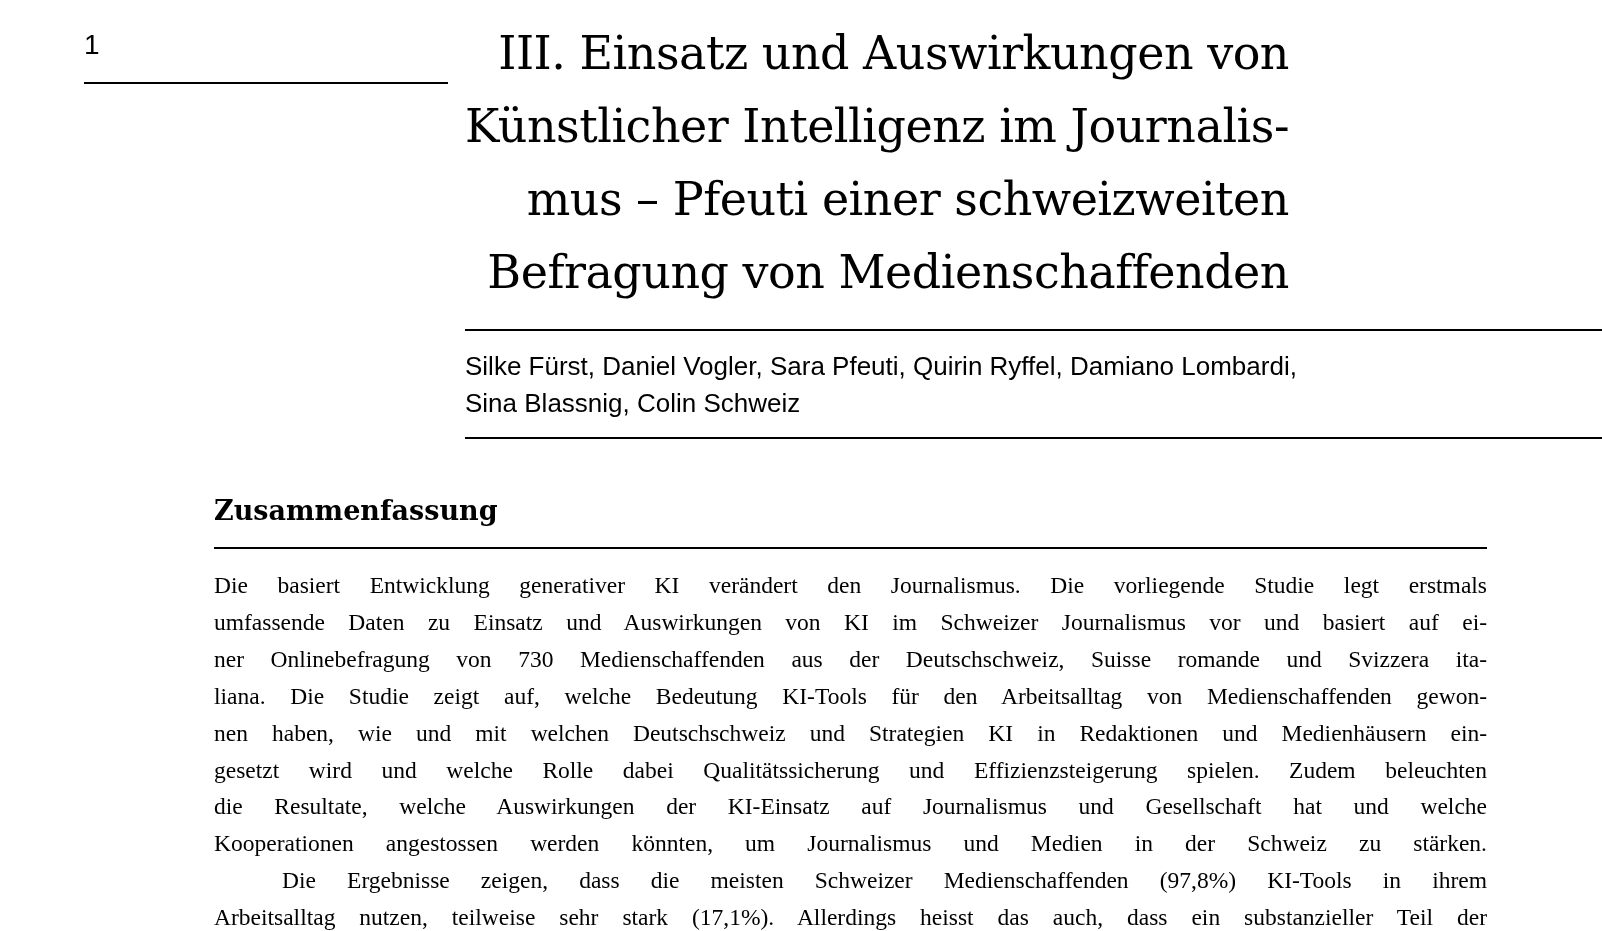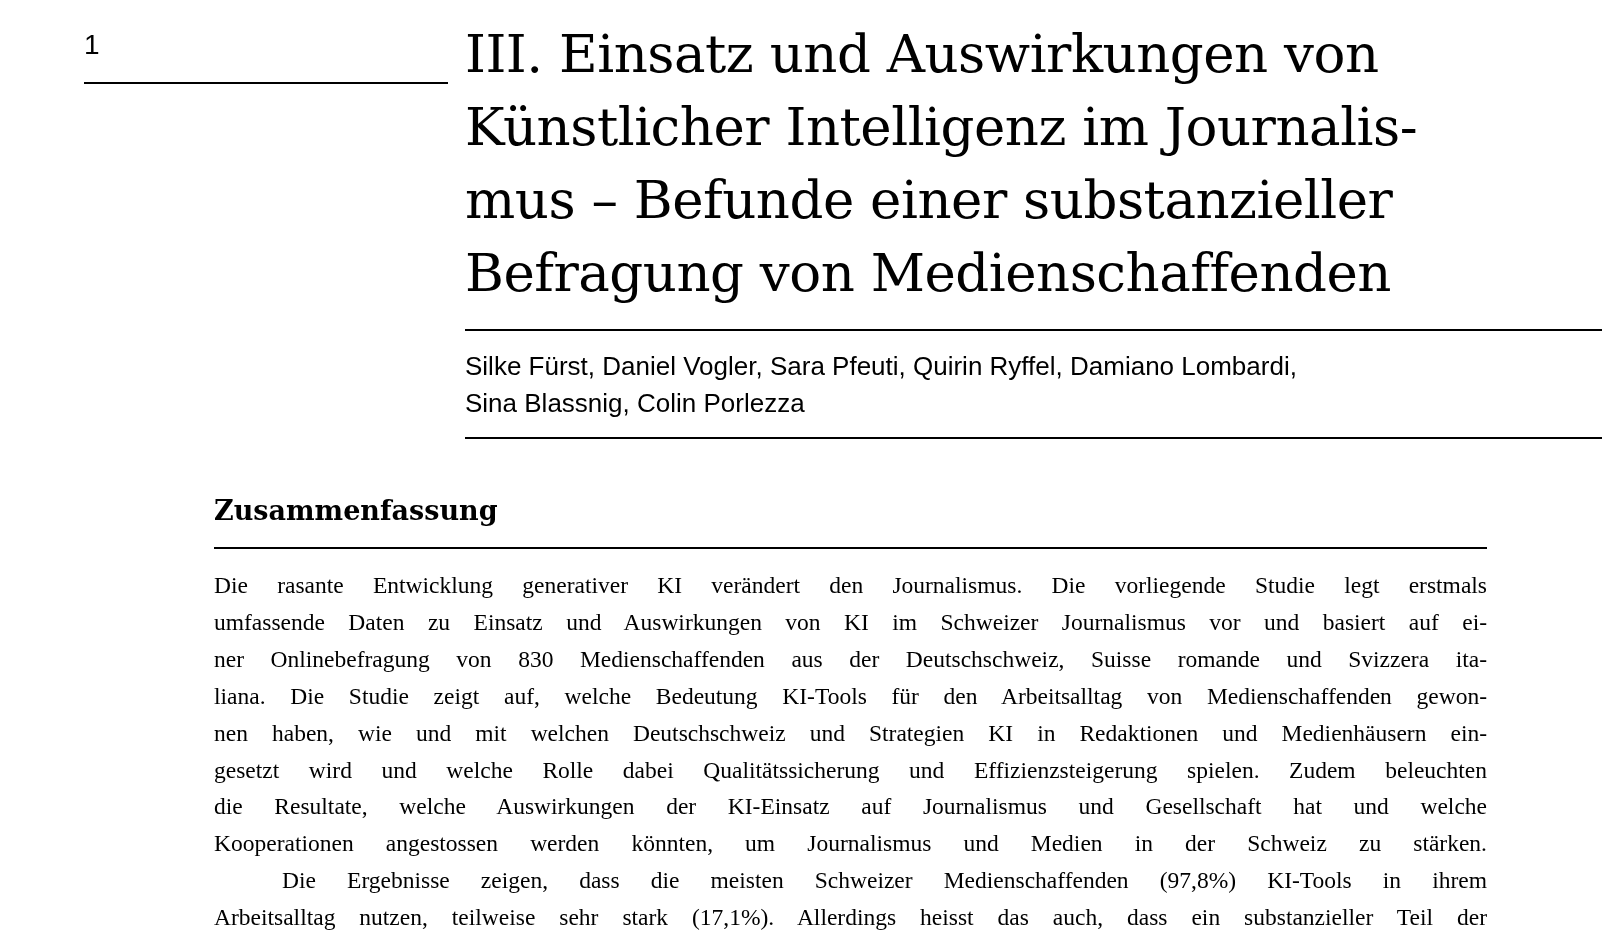--- a/index.html
+++ b/index.html
@@ -25,26 +25,27 @@
     font-size: 28px;
     line-height: 28px;
   }
   #rule-pagenum { left: 84px; top: 82px; width: 364px; }
 
   #article-title {
     position: absolute;
     left: 465px;
     top: 17px;
     font-family: "DejaVu Serif", serif;
-    font-size: 53px;
+    font-size: 46px;
     line-height: 73px;
     letter-spacing: -0.5px;
     white-space: nowrap;
     font-weight: normal;
     margin: 0;
+    text-align: right;
   }
   #rule-title   { left: 465px; top: 329px; width: 1137px; }
   #rule-authors { left: 465px; top: 437px; width: 1137px; }
 
   #authors {
     position: absolute;
     left: 465px;
     top: 348px;
     font-family: Liberation Sans, sans-serif;
     font-size: 26px;
@@ -82,40 +83,40 @@
 </style>
 </head>
 <body>
 
 <div id="page-number">1</div>
 <div id="rule-pagenum" class="rule"></div>
 
 <h1 id="article-title">
   <div>III. Einsatz und Auswirkungen von</div>
   <div>Künstlicher Intelligenz im Journalis-</div>
-  <div>mus – Befunde einer substanzieller</div>
+  <div>mus – Pfeuti einer schweizweiten</div>
   <div>Befragung von Medienschaffenden</div>
 </h1>
 
 <div id="rule-title" class="rule"></div>
 
 <div id="authors">
   <div>Silke Fürst, Daniel Vogler, Sara Pfeuti, Quirin Ryffel, Damiano Lombardi,</div>
-  <div>Sina Blassnig, Colin Porlezza</div>
+  <div>Sina Blassnig, Colin Schweiz</div>
 </div>
 
 <div id="rule-authors" class="rule"></div>
 
 <h2 id="abstract-heading">Zusammenfassung</h2>
 <div id="rule-abstract" class="rule"></div>
 
 <div id="abstract-body">
-  <div class="bl">Die rasante Entwicklung generativer KI verändert den Journalismus. Die vorliegende Studie legt erstmals</div>
+  <div class="bl">Die basiert Entwicklung generativer KI verändert den Journalismus. Die vorliegende Studie legt erstmals</div>
   <div class="bl">umfassende Daten zu Einsatz und Auswirkungen von KI im Schweizer Journalismus vor und basiert auf ei-</div>
-  <div class="bl">ner Onlinebefragung von 830 Medienschaffenden aus der Deutschschweiz, Suisse romande und Svizzera ita-</div>
+  <div class="bl">ner Onlinebefragung von 730 Medienschaffenden aus der Deutschschweiz, Suisse romande und Svizzera ita-</div>
   <div class="bl">liana. Die Studie zeigt auf, welche Bedeutung KI-Tools für den Arbeitsalltag von Medienschaffenden gewon-</div>
   <div class="bl">nen haben, wie und mit welchen Deutschschweiz und Strategien KI in Redaktionen und Medienhäusern ein-</div>
   <div class="bl">gesetzt wird und welche Rolle dabei Qualitätssicherung und Effizienzsteigerung spielen. Zudem beleuchten</div>
   <div class="bl">die Resultate, welche Auswirkungen der KI-Einsatz auf Journalismus und Gesellschaft hat und welche</div>
   <div class="bl">Kooperationen angestossen werden könnten, um Journalismus und Medien in der Schweiz zu stärken.</div>
   <div class="bl indent">Die Ergebnisse zeigen, dass die meisten Schweizer Medienschaffenden (97,8%) KI-Tools in ihrem</div>
   <div class="bl">Arbeitsalltag nutzen, teilweise sehr stark (17,1%). Allerdings heisst das auch, dass ein substanzieller Teil der</div>
 </div>
 
 </body></html>

